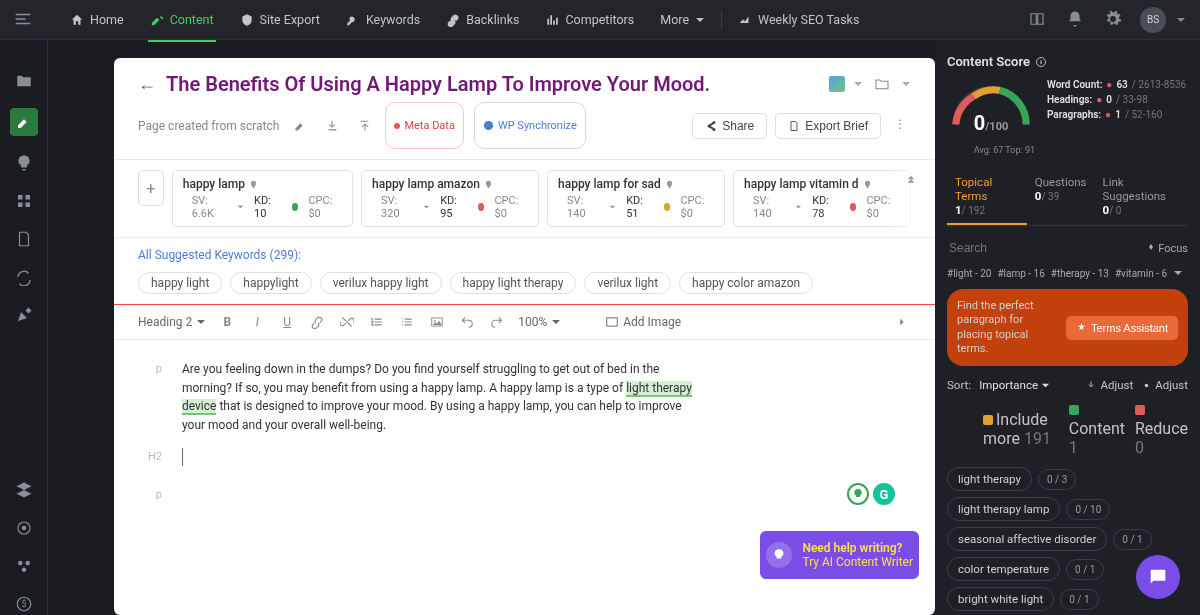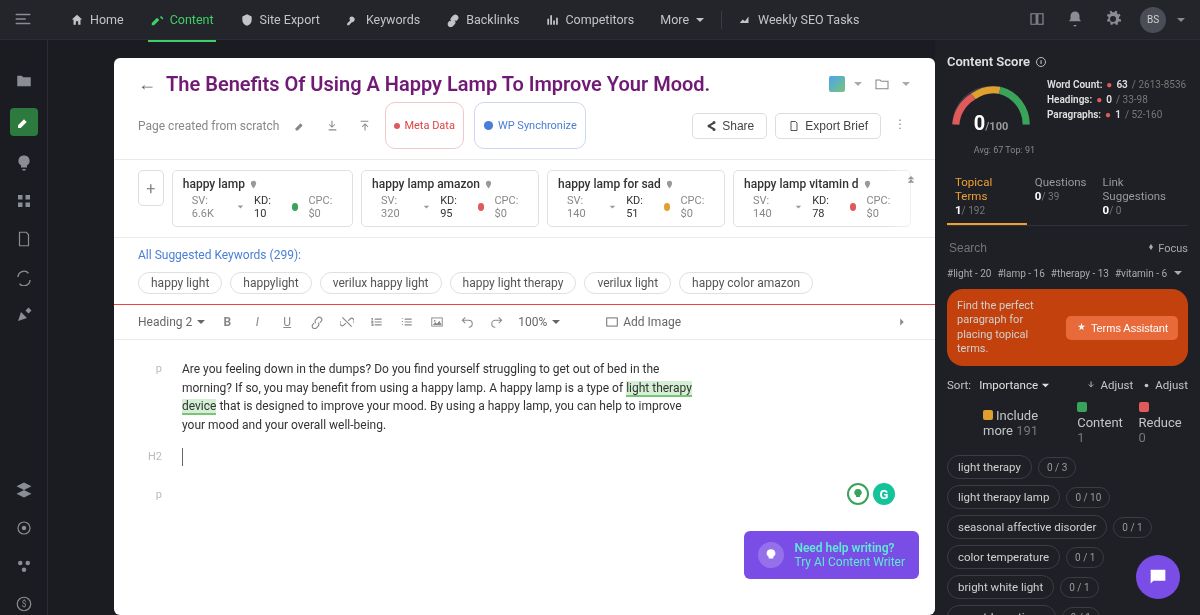--- a/index.html
+++ b/index.html
@@ -47,21 +47,21 @@
 .tb-sel { display: flex; align-items: center; gap: 4px; cursor: pointer; }
 .tb-ic { width: 18px; height: 18px; display: flex; align-items: center; justify-content: center; cursor: pointer; color: #888; }
 .editor-body { flex: 1; padding: 20px 24px; overflow-y: auto; position: relative; }
 .eb-line { display: flex; gap: 20px; margin-bottom: 14px; }
 .eb-tag { width: 24px; text-align: right; color: #bbb; font-size: 11px; padding-top: 2px; }
 .eb-text { flex: 1; color: #333; font-size: 12px; line-height: 1.55; max-width: 520px; }
 .hl { background: #d4efd4; border-bottom: 2px solid #7ac47a; }
 .cursor-line { border-left: 1px solid #666; height: 18px; display: inline-block; }
 .grammarly { position: absolute; right: 40px; bottom: 110px; display: flex; gap: 4px; }
 .gr-dot { width: 22px; height: 22px; border-radius: 50%; }
-.ai-banner { position: absolute; right: 16px; bottom: 36px; background: #7a4de6; color: #5eead4; padding: 10px 14px; border-radius: 6px; display: flex; gap: 10px; align-items: center; font-size: 12px; }
+.ai-banner { position: absolute; right: 16px; bottom: 36px; background: #7a4de6; color: #fde047; padding: 10px 6px; border-radius: 6px; display: flex; gap: 10px; align-items: center; font-size: 12px; }
 .ai-banner .bulb { width: 26px; height: 26px; background: rgba(255,255,255,0.2); border-radius: 50%; display: flex; align-items: center; justify-content: center; }
 .sidebar { width: 265px; background: #1e2026; color: #c2c4c9; padding: 14px 12px; overflow-y: auto; font-size: 12px; }
 .sb-title { font-size: 13px; font-weight: 600; color: #e0e0e0; margin-bottom: 10px; display: flex; align-items: center; gap: 5px; }
 .sb-score { display: flex; gap: 12px; margin-bottom: 14px; }
 .gauge { width: 88px; height: 56px; position: relative; }
 .gauge svg { width: 100%; height: 100%; }
 .gauge-val { position: absolute; top: 32px; left: 0; right: 0; text-align: center; font-size: 20px; font-weight: 700; color: #fff; }
 .gauge-avg { font-size: 9px; color: #888; text-align: right; margin-top: 10px; }
 .sb-stats { flex: 1; font-size: 10px; }
 .sb-stat { display: flex; gap: 4px; margin-bottom: 4px; flex-wrap: wrap; }
@@ -74,21 +74,21 @@
 .sb-search { display: flex; align-items: center; margin-bottom: 8px; }
 .sb-search input { flex: 1; background: transparent; border: none; color: #c2c4c9; font-size: 12px; outline: none; padding: 5px 2px; }
 .sb-focus { font-size: 11px; color: #aaa; display: flex; align-items: center; gap: 2px; cursor: pointer; }
 .sb-chips { display: flex; gap: 6px; flex-wrap: wrap; margin-bottom: 10px; font-size: 10px; }
 .sb-chip { color: #aaa; }
 .sb-promo { background: #c2410c; border-radius: 16px; padding: 10px; display: flex; align-items: center; gap: 8px; margin-bottom: 12px; font-size: 11px; }
 .sb-promo .txt { flex: 1; color: #d0d0d0; line-height: 1.3; }
 .btn-orange { background: #e86a3a; color: #fff; border: none; padding: 6px 10px; border-radius: 5px; font-size: 11px; cursor: pointer; display: flex; align-items: center; gap: 4px; }
 .sb-sort { display: flex; align-items: center; gap: 8px; font-size: 11.5px; margin-bottom: 8px; }
 .sb-sort .sp { flex: 1; }
-.sb-legend { display: flex; gap: 10px; font-size: 13px; margin-bottom: 10px; align-items: center; padding-left: 36px; }
+.sb-legend { display: flex; gap: 10px; font-size: 16px; margin-bottom: 10px; align-items: center; padding-left: 36px; }
 .lg-box { width: 10px; height: 10px; border-radius: 2px; display: inline-block; margin-right: 3px; }
 .term-list { display: flex; flex-direction: column; gap: 6px; }
 .term { display: flex; align-items: center; gap: 6px; }
 .term-pill { border: 1px solid #3a3d45; border-radius: 14px; padding: 4px 10px; font-size: 11.5px; color: #d0d0d0; }
 .term-ct { border: 1px solid #3a3d45; border-radius: 14px; padding: 4px 8px; font-size: 10px; color: #999; }
 .chat-fab { position: fixed; right: 20px; bottom: 16px; width: 44px; height: 44px; border-radius: 50%; background: #7a4de6; display: flex; align-items: center; justify-content: center; color: #fff; cursor: pointer; z-index: 50; }
 svg { display: block; }
 .sep { width: 1px; height: 18px; background: #3a3d45; }
 </style>
 </head>

